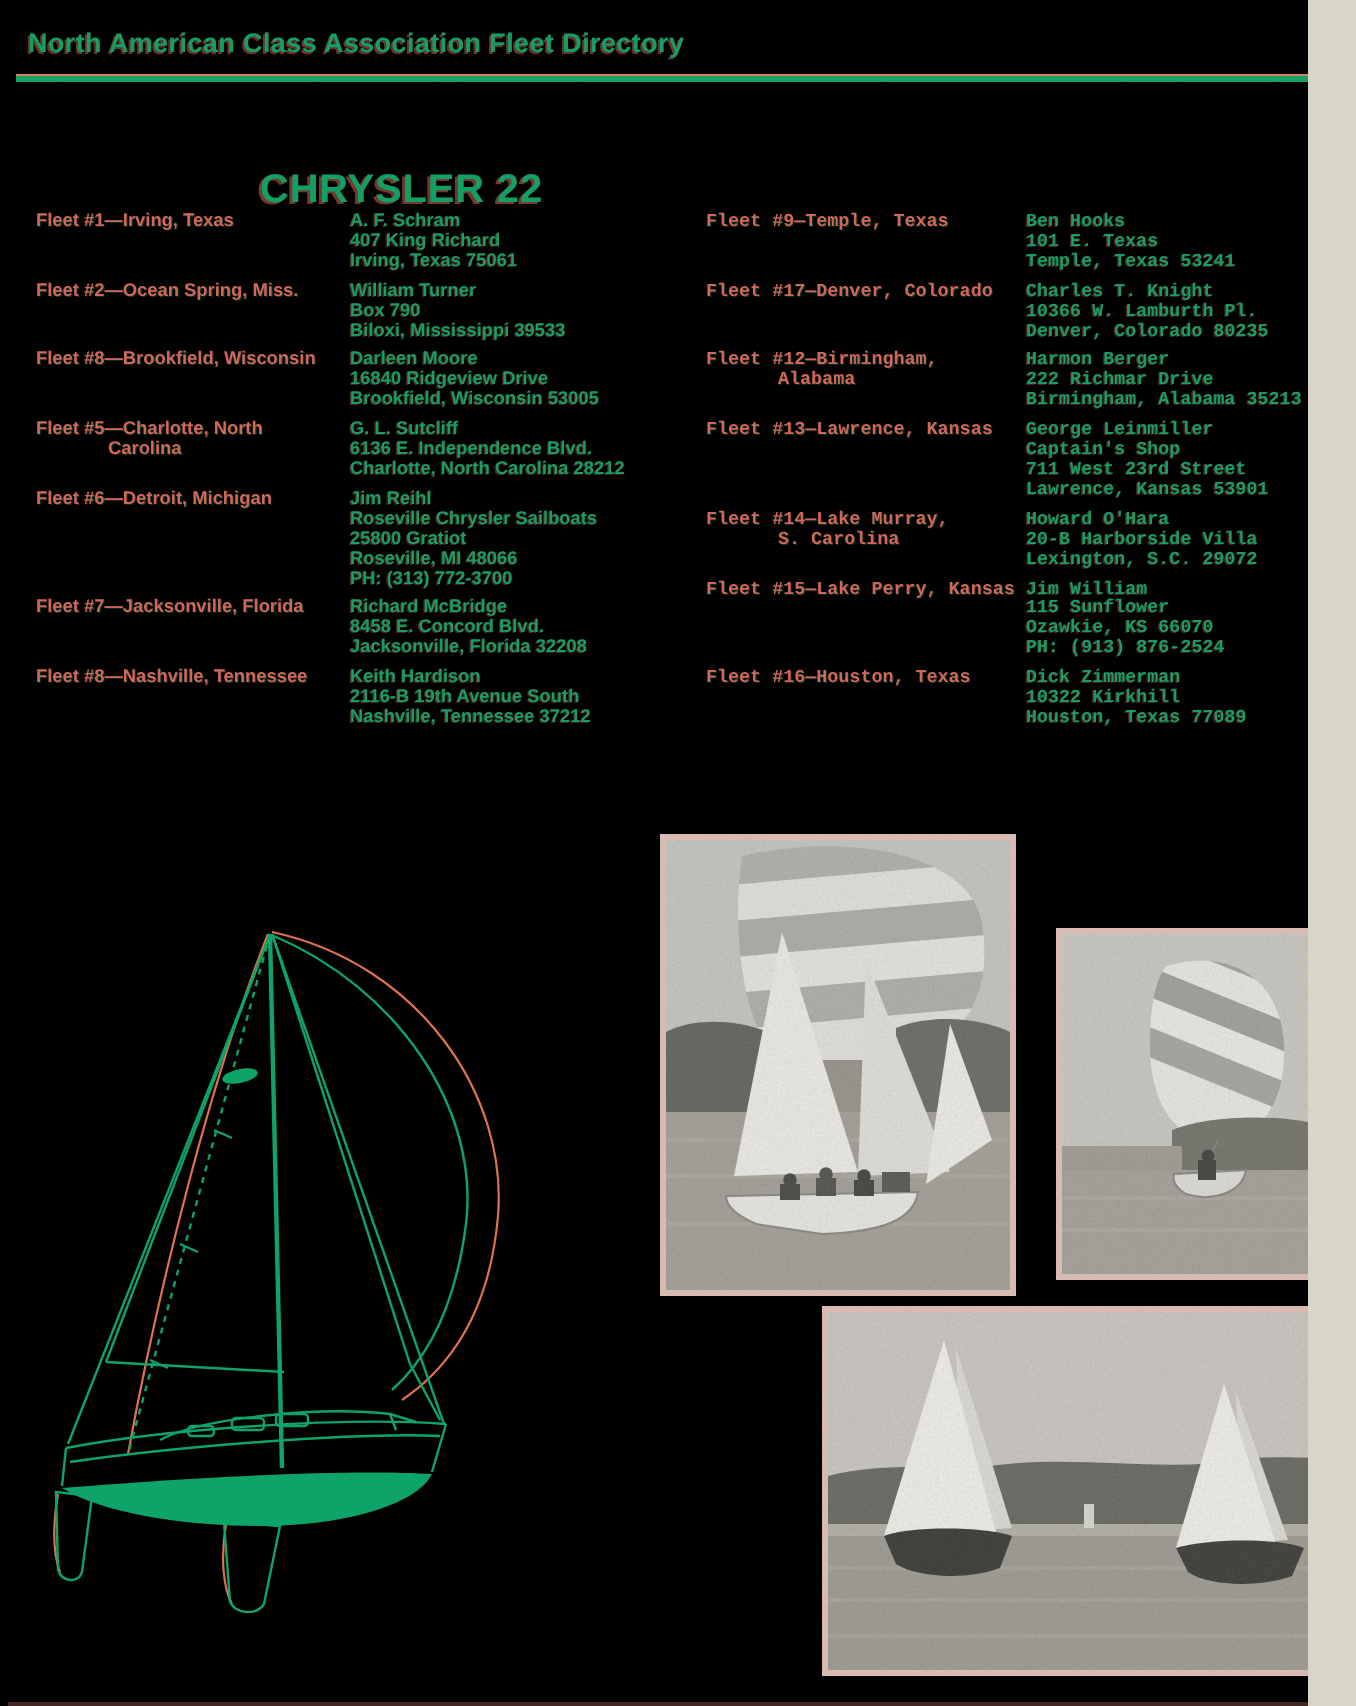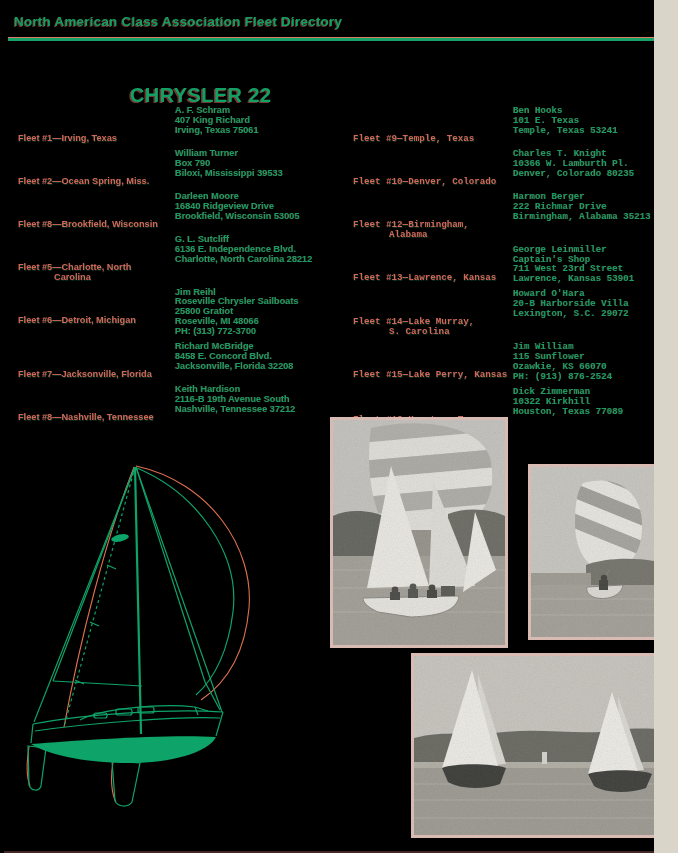--- a/index.html
+++ b/index.html
@@ -10,21 +10,21 @@
   .rule{position:absolute;left:8px;top:37px;width:662px;height:4px;
         background:linear-gradient(to bottom,#dc8066 0,#dc8066 1px,#17a468 1px,#17a468 100%);}
   .title{position:absolute;left:130px;top:84px;margin:0;font-size:20px;color:#12a266;
          letter-spacing:0.4px;text-shadow:-1.5px 1px 0 rgba(216,104,84,0.55);}
   .col{position:absolute;top:106px;}
   .col-left{left:18px;width:334px;}
   .col-right{left:353px;width:322px;font-family:Liberation Mono, monospace;}
   .fleet-entry{display:flex;margin-bottom:5px;font-size:9.2px;line-height:9.9px;}
   .col-left .fleet-label{flex:0 0 157px;}
   .col-right .fleet-label{flex:0 0 160px;}
-  .fleet-label{color:#d5685a;text-shadow:0.6px 0.6px 0 rgba(23,164,104,0.28);margin-top:28px;}
+  .fleet-label{color:#d5685a;text-shadow:0.6px 0.6px 0 rgba(23,164,104,0.28);}
   .fleet-label div{white-space:nowrap;}
   .fleet-label .cont{padding-left:36px;}
   .fleet-details{color:#17a065;text-shadow:-0.7px 0.4px 0 rgba(213,104,90,0.32);}
   .fleet-details div{white-space:nowrap;}
   .sailplan{position:absolute;left:20px;top:450px;width:280px;height:400px;}
   .photo{position:absolute;background:#c8c6c0;border:3px solid rgba(242,178,168,0.45);}
   #photo1{left:330px;top:417px;width:172px;height:225px;}
   #photo2{left:528px;top:464px;width:132px;height:170px;}
   #photo3{left:411px;top:653px;width:252px;height:179px;}
   .photo svg,.sailplan svg{display:block;width:100%;height:100%;}
@@ -121,21 +121,21 @@
           <div>Fleet #9—Temple, Texas</div>
         </div>
         <div class="fleet-details">
           <div>Ben Hooks</div>
           <div>101 E. Texas</div>
           <div>Temple, Texas 53241</div>
         </div>
       </div>
       <div class="fleet-entry">
         <div class="fleet-label">
-          <div>Fleet #10—Denver, Colorado</div>
+          <div>Fleet #17—Denver, Colorado</div>
         </div>
         <div class="fleet-details">
           <div>Charles T. Knight</div>
           <div>10366 W. Lamburth Pl.</div>
           <div>Denver, Colorado 80235</div>
         </div>
       </div>
       <div class="fleet-entry">
         <div class="fleet-label">
           <div>Fleet #12—Birmingham,</div>

